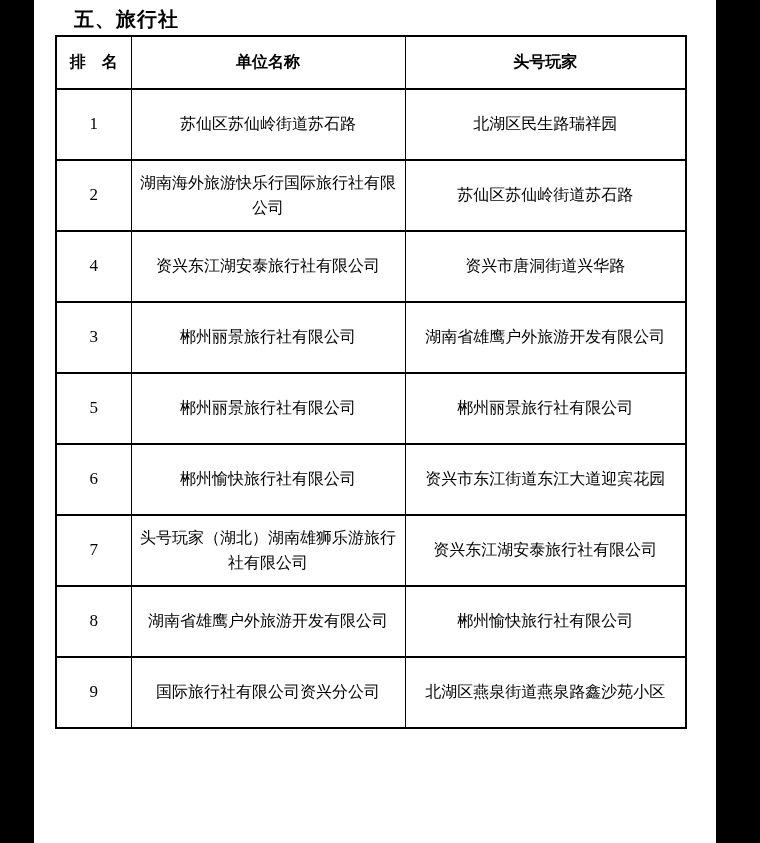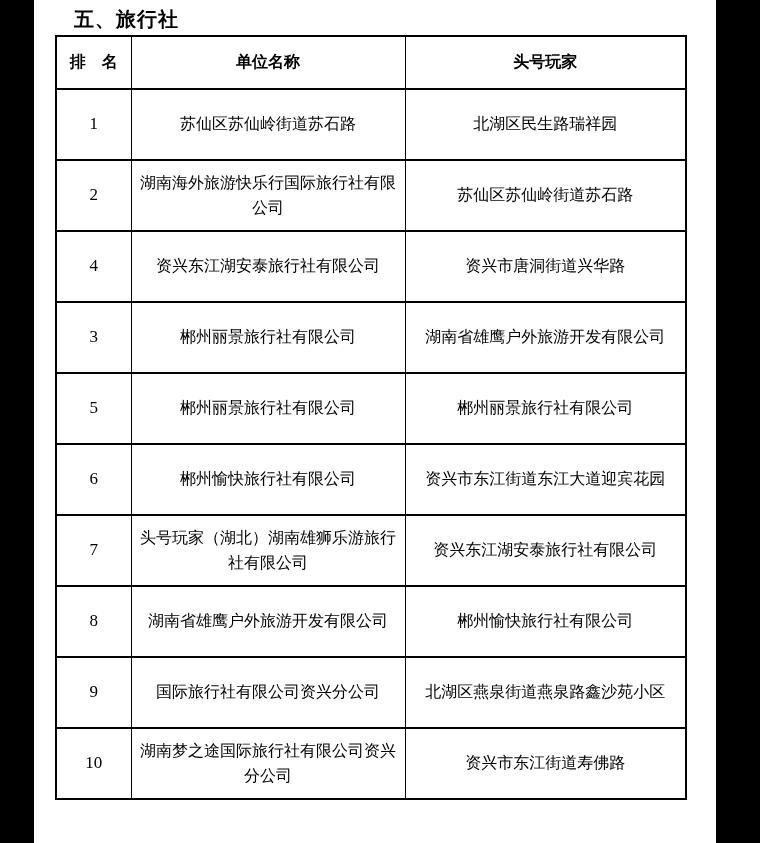--- a/index.html
+++ b/index.html
@@ -140,21 +140,16 @@
         <tr>
           <td class="rank-cell">8</td>
           <td class="name-cell">湖南省雄鹰户外旅游开发有限公司</td>
           <td class="address-cell">郴州愉快旅行社有限公司</td>
         </tr>
         <tr>
           <td class="rank-cell">9</td>
           <td class="name-cell">国际旅行社有限公司资兴分公司</td>
           <td class="address-cell">北湖区燕泉街道燕泉路鑫沙苑小区</td>
         </tr>
-        <tr>
-          <td class="rank-cell">10</td>
-          <td class="name-cell">湖南梦之途国际旅行社有限公司资兴分公司</td>
-          <td class="address-cell">资兴市东江街道寿佛路</td>
-        </tr>
       </tbody>
   </table>
 
 </div>
 
 </body></html>

